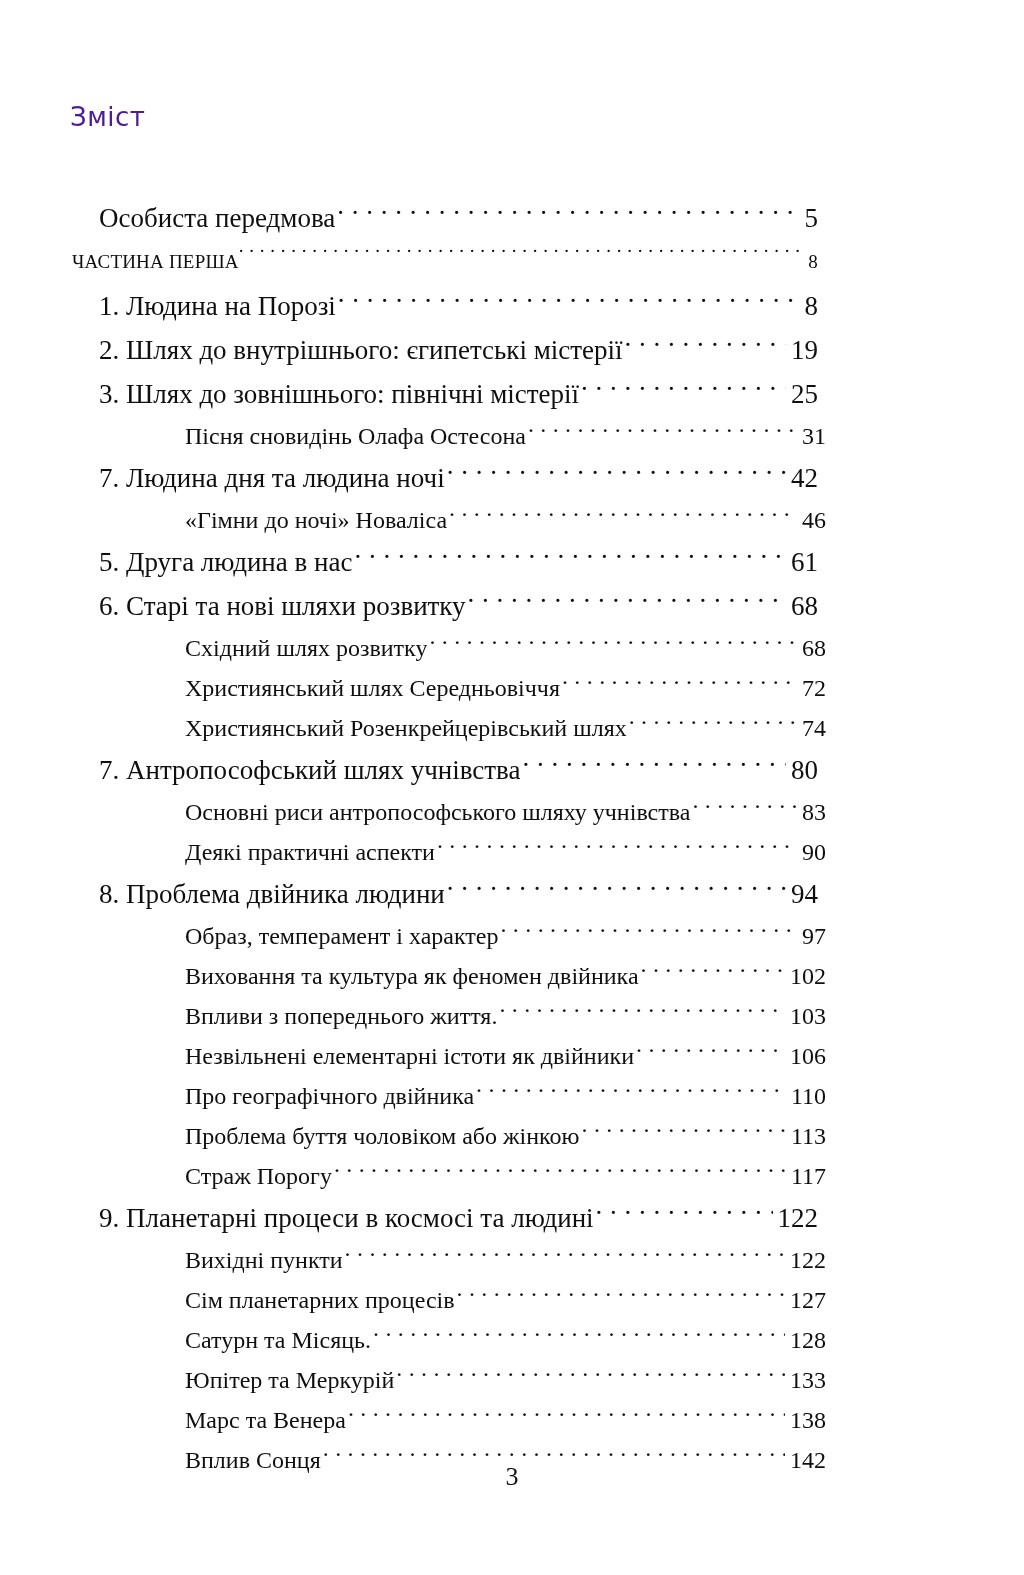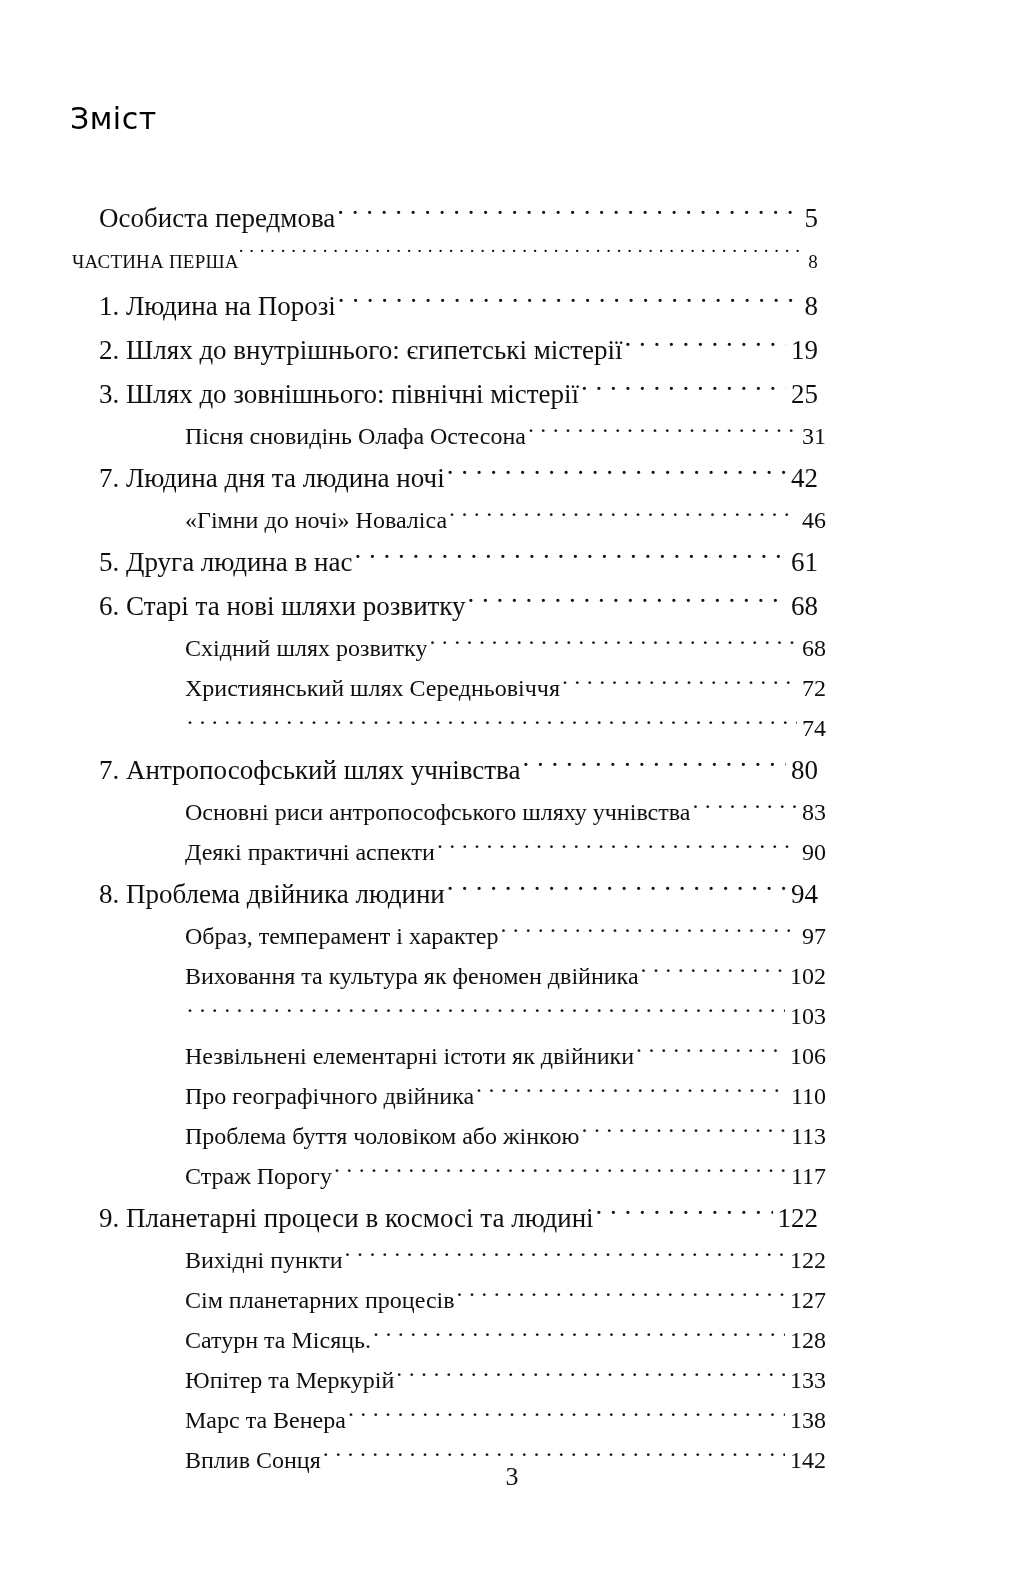--- a/index.html
+++ b/index.html
@@ -16,24 +16,24 @@
     font-family: "Liberation Serif", "DejaVu Serif", serif;
     color: #111111;
   }
 
   
   .toc-title {
     position: absolute;
     left: 70px;
     top: 104px;
     font-family: "DejaVu Sans", "Liberation Sans", sans-serif;
-    font-size: 30px;
+    font-size: 26px;
     font-weight: 400;
     letter-spacing: 0.5px;
-    color: #000000;
+    color: #4c1d95;
     line-height: 1;
   }
 
   
   .toc {
     position: absolute;
     left: 0;
     top: 196px;
     width: 952px;
   }
@@ -175,20 +175,21 @@
         <span class="label">Східний шлях розвитку</span>
         <span class="leader"></span>
         <span class="pageno">68</span>
       </div>
       <div class="entry lvl-2">
         <span class="label">Християнський шлях Середньовіччя</span>
         <span class="leader"></span>
         <span class="pageno">72</span>
       </div>
       <div class="entry lvl-2">
+        <span class="label">Християнський Розенкрейцерівський шлях</span>
         <span class="leader"></span>
         <span class="pageno">74</span>
       </div>
       <div class="entry lvl-1">
         <span class="label">7. Антропософський шлях учнівства</span>
         <span class="leader"></span>
         <span class="pageno">80</span>
       </div>
       <div class="entry lvl-2">
         <span class="label">Основні риси антропософського шляху учнівства</span>
@@ -209,20 +210,21 @@
         <span class="label">Образ, темперамент і характер</span>
         <span class="leader"></span>
         <span class="pageno">97</span>
       </div>
       <div class="entry lvl-2">
         <span class="label">Виховання та культура як феномен двійника</span>
         <span class="leader"></span>
         <span class="pageno">102</span>
       </div>
       <div class="entry lvl-2">
+        <span class="label">Впливи з попереднього життя.</span>
         <span class="leader"></span>
         <span class="pageno">103</span>
       </div>
       <div class="entry lvl-2">
         <span class="label">Незвільнені елементарні істоти як двійники</span>
         <span class="leader"></span>
         <span class="pageno">106</span>
       </div>
       <div class="entry lvl-2">
         <span class="label">Про географічного двійника</span>

